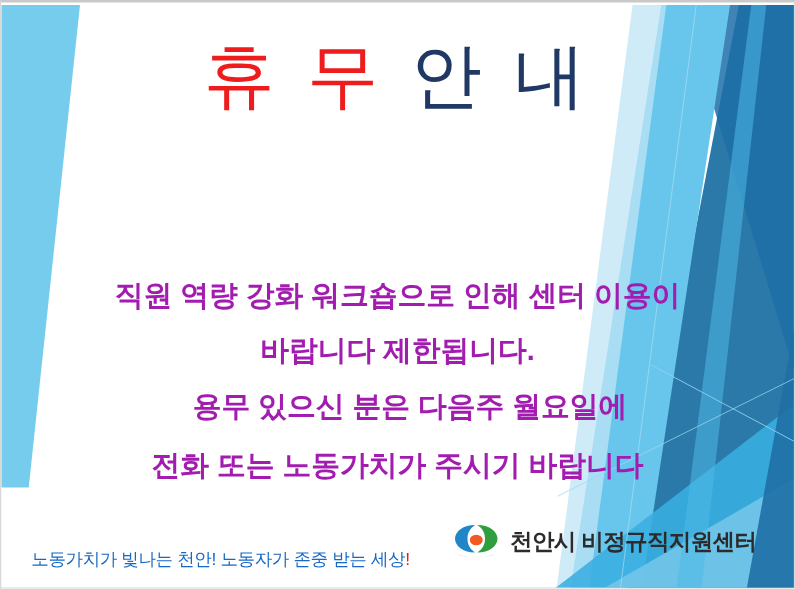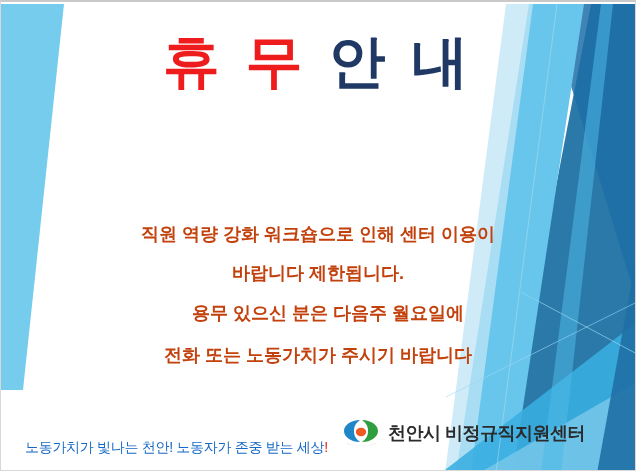--- a/index.html
+++ b/index.html
@@ -29,21 +29,21 @@
   
   .content {
     position:absolute; inset:0;
     z-index:5;
   }
   .title {
     position:absolute;
     top:28px; left:0; right:0;
     text-align:center;
     font-size:57px;
-    font-weight:bold;
+    font-weight:normal;
     letter-spacing:5px;
     line-height:1.1;
     white-space:nowrap;
   }
   .title .red { color:#EE1C1C; }
   .title .navy { color:#1F3864; }
 
   .dateline {
     position:absolute;
     top:138px; left:0; right:0;
@@ -56,24 +56,24 @@
   }
 
   .body-block {
     position:absolute;
     top:223px; left:0; right:0;
     text-align:center;
     color:#17315C;
     font-weight:bold;
   }
   .body-line {
-    font-size:18px;
+    font-size:23px;
     line-height:1.0;
     white-space:nowrap;
-    color:#c2410c;
+    color:#a21caf;
   }
   .bl1 { margin-bottom:21px; }
   .bl2 { margin-bottom:22px; }
   .bl3 { margin-bottom:24px;padding-left:20px; }
   .bl4 { }
 
   
   .footer {
     position:absolute;
     left:0; right:0;
@@ -86,21 +86,21 @@
     top:23px;
     font-size:14px;
     font-weight:normal;
     color:#1668C4;
     letter-spacing:-0.3px;
     white-space:nowrap;
   }
   .slogan .bang-red { color:#E02020; }
   .logo-wrap {
     position:absolute;
-    left:340px;
+    left:360px;
     top:0px;
     display:flex;
     align-items:center;
     gap:7px;
     white-space:nowrap;
   }
   .emblem { width:40px; height:34px; display:block; }
   .org-name {
     font-size:18px;
     font-weight:bold;

